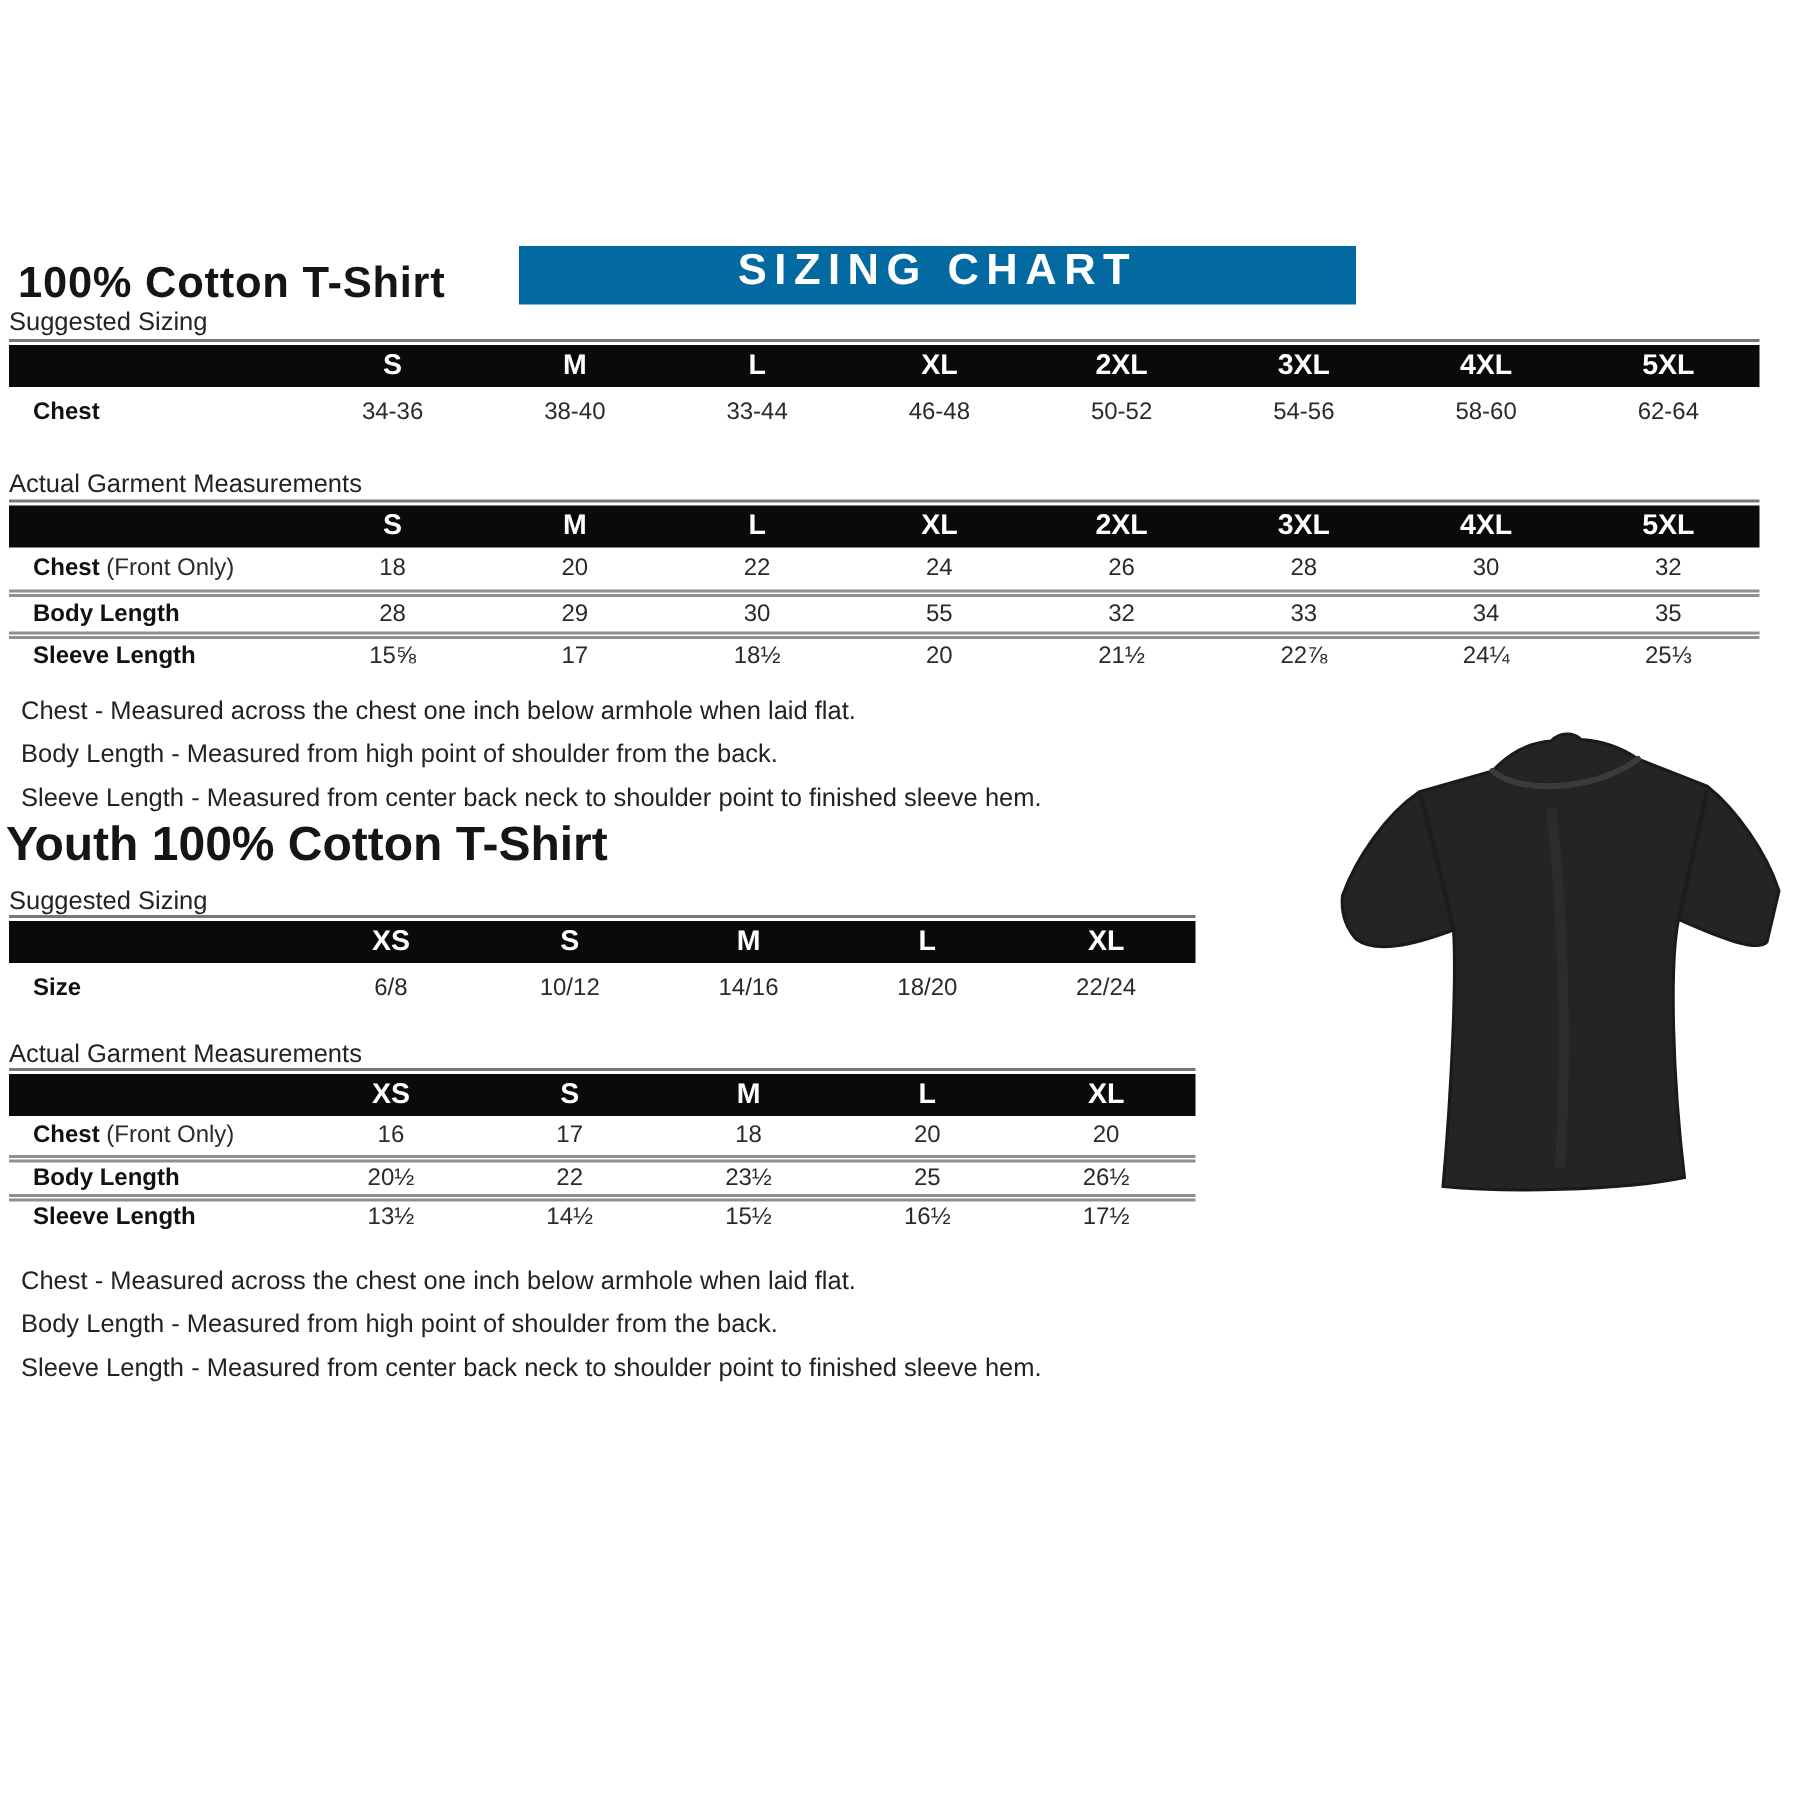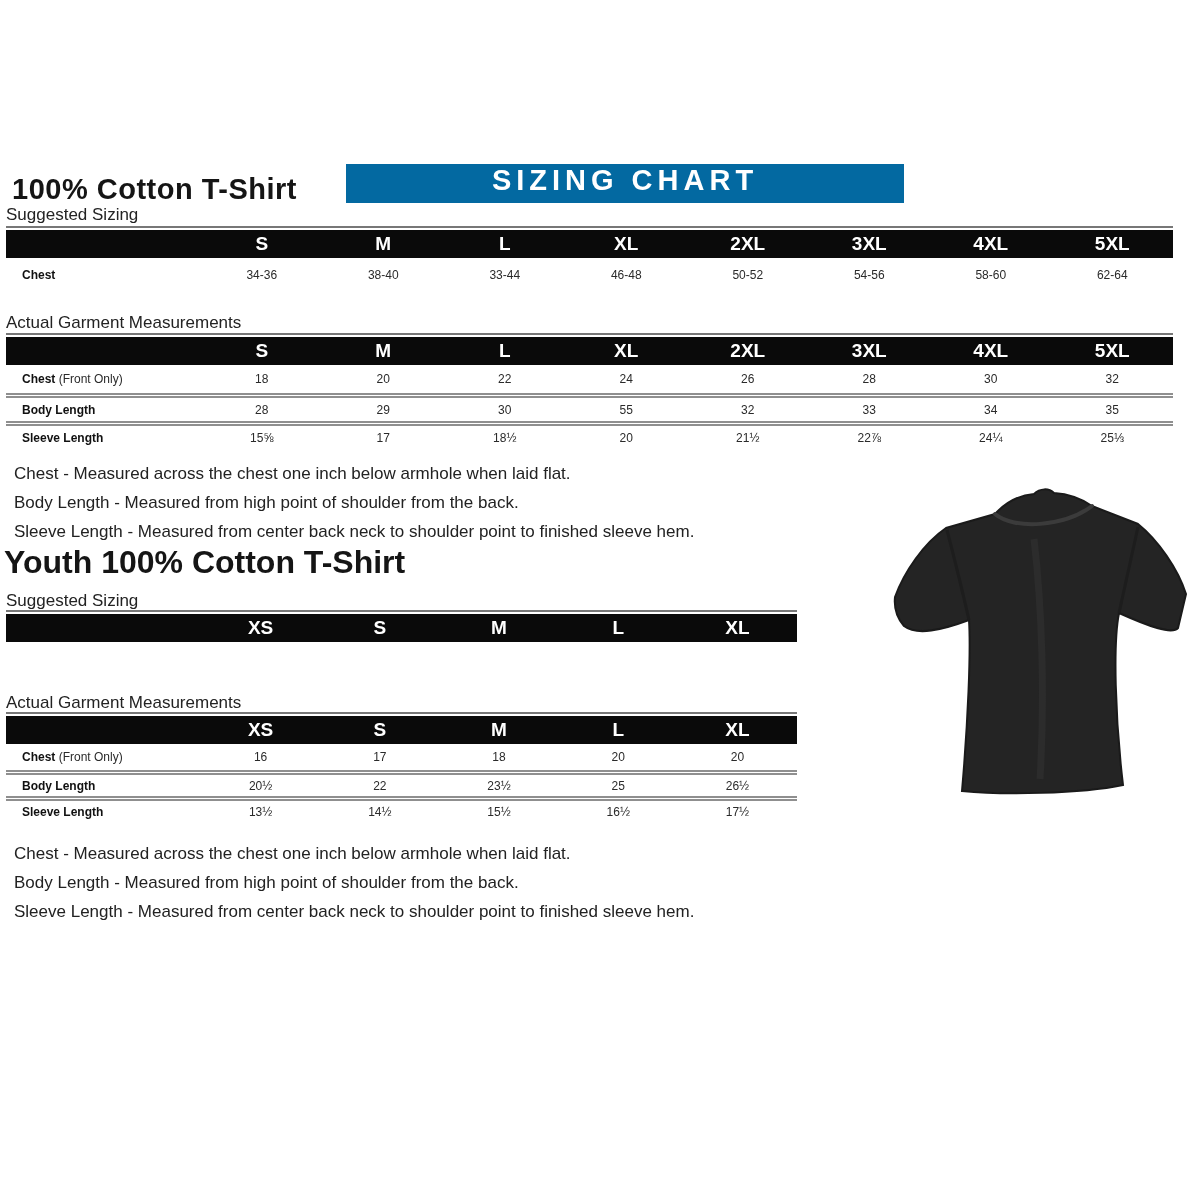--- a/index.html
+++ b/index.html
@@ -30,21 +30,21 @@
   .tbl1 { left:6px; top:226px; width:1167px; }
   .tbl2 { left:6px; top:333px; width:1167px; }
   .tbl3 { left:6px; top:610px; width:791px;  }
   .tbl4 { left:6px; top:712px; width:791px;  }
 
   .table .topline { height:2px; background:#777777; margin-bottom:2px; }
   .thead {
     background:#0a0a0a; height:28px; display:flex; align-items:center;
     color:#ffffff; font-weight:bold; font-size:19px;
   }
-  .trow { display:flex; align-items:center; height:28px; font-size:12px; color:#2a2a2a; }
+  .trow { display:flex; align-items:center; height:28px; font-size:16px; color:#2a2a2a; }
   .s .trow { height:33px; }
   .t4 .trow { height:26px; }
   .lined .trow + .trow { border-top:5px double #8f8f8f; }
   .cell.label-col { width:195px; padding-left:16px; text-align:left; }
   .cell.val-col { flex:1; text-align:center; }
   .lbl-b { font-weight:bold; color:#111111; }
 
   .notes { font-size:17px; color:#222222; line-height:29px; }
   .notes1 { left:14px; top:459px; }
   .notes2 { left:14px; top:839px; }
@@ -149,20 +149,28 @@
   <div class="abs section-label lbl-sug2">Suggested Sizing</div>
   <div class="abs table tbl3 s">
       <div class="topline"></div>
       <div class="thead">
         <div class="cell label-col"></div>
         <div class="cell val-col">XS</div>
         <div class="cell val-col">S</div>
         <div class="cell val-col">M</div>
         <div class="cell val-col">L</div>
         <div class="cell val-col">XL</div>
+      </div>
+      <div class="trow">
+        <div class="cell label-col"><span class="lbl-b">Size</span></div>
+        <div class="cell val-col">6/8</div>
+        <div class="cell val-col">10/12</div>
+        <div class="cell val-col">14/16</div>
+        <div class="cell val-col">18/20</div>
+        <div class="cell val-col">22/24</div>
       </div>
     </div>
 
   <div class="abs section-label lbl-act2">Actual Garment Measurements</div>
   <div class="abs table tbl4 lined t4">
       <div class="topline"></div>
       <div class="thead">
         <div class="cell label-col"></div>
         <div class="cell val-col">XS</div>
         <div class="cell val-col">S</div>

